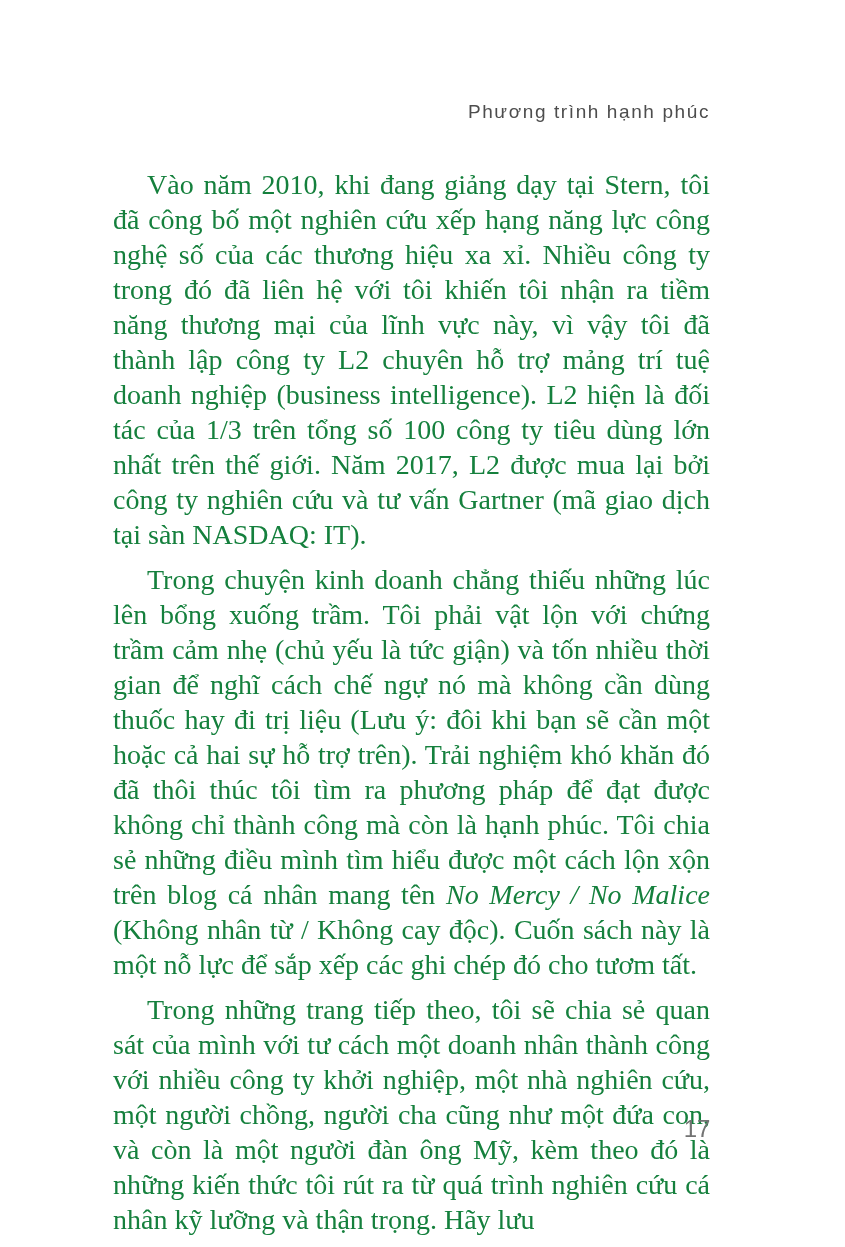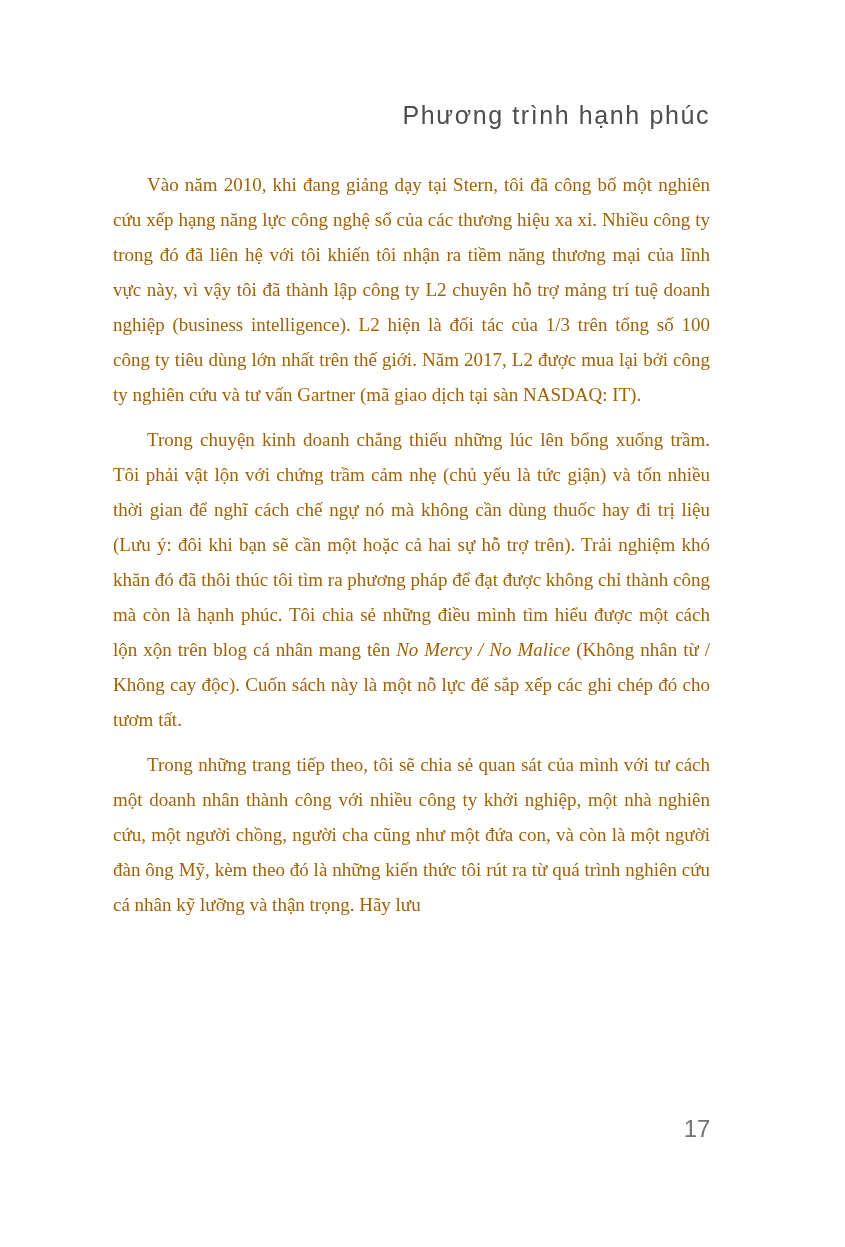--- a/index.html
+++ b/index.html
@@ -16,31 +16,31 @@
     font-family: "Liberation Serif", "DejaVu Serif", serif;
   }
   .running-header {
     position: absolute;
     top: 101px;
     left: 113px;
     width: 597px;
     text-align: right;
     font-family: "Liberation Sans", "DejaVu Sans", sans-serif;
     font-weight: 200;
-    font-size: 25px;
+    font-size: 19px;
     letter-spacing: 1.6px;
     color: #4d4d4d;
   }
   .body-text {
     position: absolute;
     top: 167px;
     left: 113px;
     width: 597px;
-    color: #a16207;
-    font-size: 19px;
+    color: #15803d;
+    font-size: 28px;
     line-height: 35px;
     text-align: justify;
   }
   .body-text p {
     margin: 0 0 10px 0;
     text-indent: 34px;
   }
   .body-text em {
   }
   .page-number {

